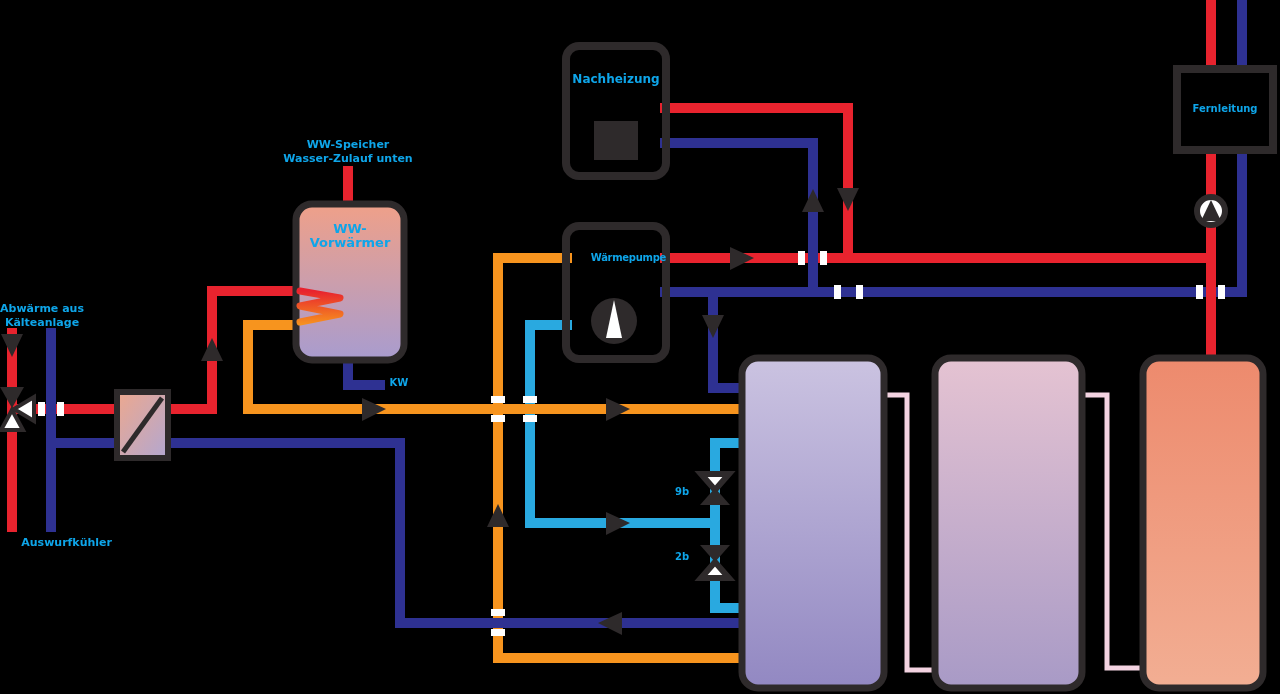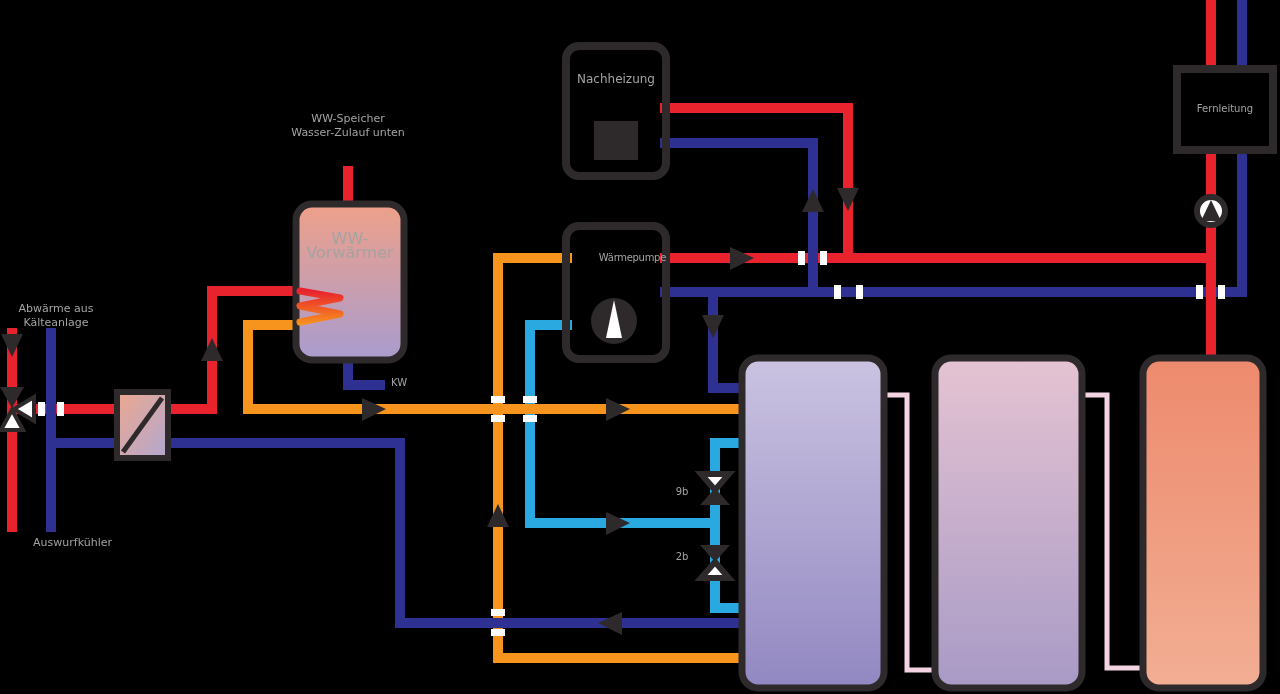--- a/index.html
+++ b/index.html
@@ -1,19 +1,19 @@
 <!DOCTYPE html>
 <html><head>
 <meta charset="utf-8">
 <style>
   html,body{margin:0;padding:0;background:#000;}
   #canvas{position:relative;width:1280px;height:694px;background:#000;overflow:hidden;
           font-family:"DejaVu Sans","Liberation Sans",sans-serif;}
   #pipes{position:absolute;left:0;top:0;}
-  .lbl{position:absolute;color:#a3a3a3;font-weight:normal;text-align:center;line-height:14px;}
+  .lbl{position:absolute;color:#0ea5e9;font-weight:bold;text-align:center;line-height:14px;}
   .lbl.small{font-size:10px;line-height:12px;}
 </style>
 </head>
 <body>
 
 <div id="canvas">
 
 <svg id="pipes" width="1280" height="694" viewBox="0 0 1280 694">
   <defs>
     <linearGradient id="g-vessel" x1="0" y1="0" x2="0" y2="1">
@@ -178,28 +178,28 @@
     <rect x="742" y="358" width="142" height="330" rx="16" fill="url(#g-tank1)" stroke="#2e2a2b" stroke-width="7"></rect>
   </g>
   <g>
     <rect x="935" y="358" width="147" height="330" rx="16" fill="url(#g-tank2)" stroke="#2e2a2b" stroke-width="7"></rect>
   </g>
   <g>
     <rect x="1143" y="358" width="120" height="330" rx="16" fill="url(#g-tank3)" stroke="#2e2a2b" stroke-width="7"></rect>
   </g>
 </svg>
 
-<div class="lbl" style="left:268px;top:112px;width:160px;font-size:11px;">
+<div class="lbl" style="left:268px;top:138px;width:160px;font-size:11px;">
   <div>WW-Speicher</div>
   <div>Wasser-Zulauf unten</div>
 </div>
 
-<div class="lbl" style="left:296px;top:232px;width:108px;font-size:16px;">WW-Vorwärmer</div>
-
-<div class="lbl" style="left:14px;top:302px;width:84px;font-size:11px;">
+<div class="lbl" style="left:296px;top:222px;width:108px;font-size:13px;">WW-Vorwärmer</div>
+
+<div class="lbl" style="left:0px;top:302px;width:84px;font-size:11px;">
   <div>Abwärme aus</div>
   <div>Kälteanlage</div>
 </div>
 
 <div class="lbl" style="left:2px;top:536px;width:110px;text-align:right;font-size:11px;">Auswurfkühler</div>
 
 <div class="lbl" style="left:566px;top:72px;width:100px;font-size:12px;">Nachheizung</div>
 
 <div class="lbl" style="left:566px;top:251px;width:100px;font-size:10px;letter-spacing:-0.3px;text-align:right;">Wärmepumpe</div>
 

